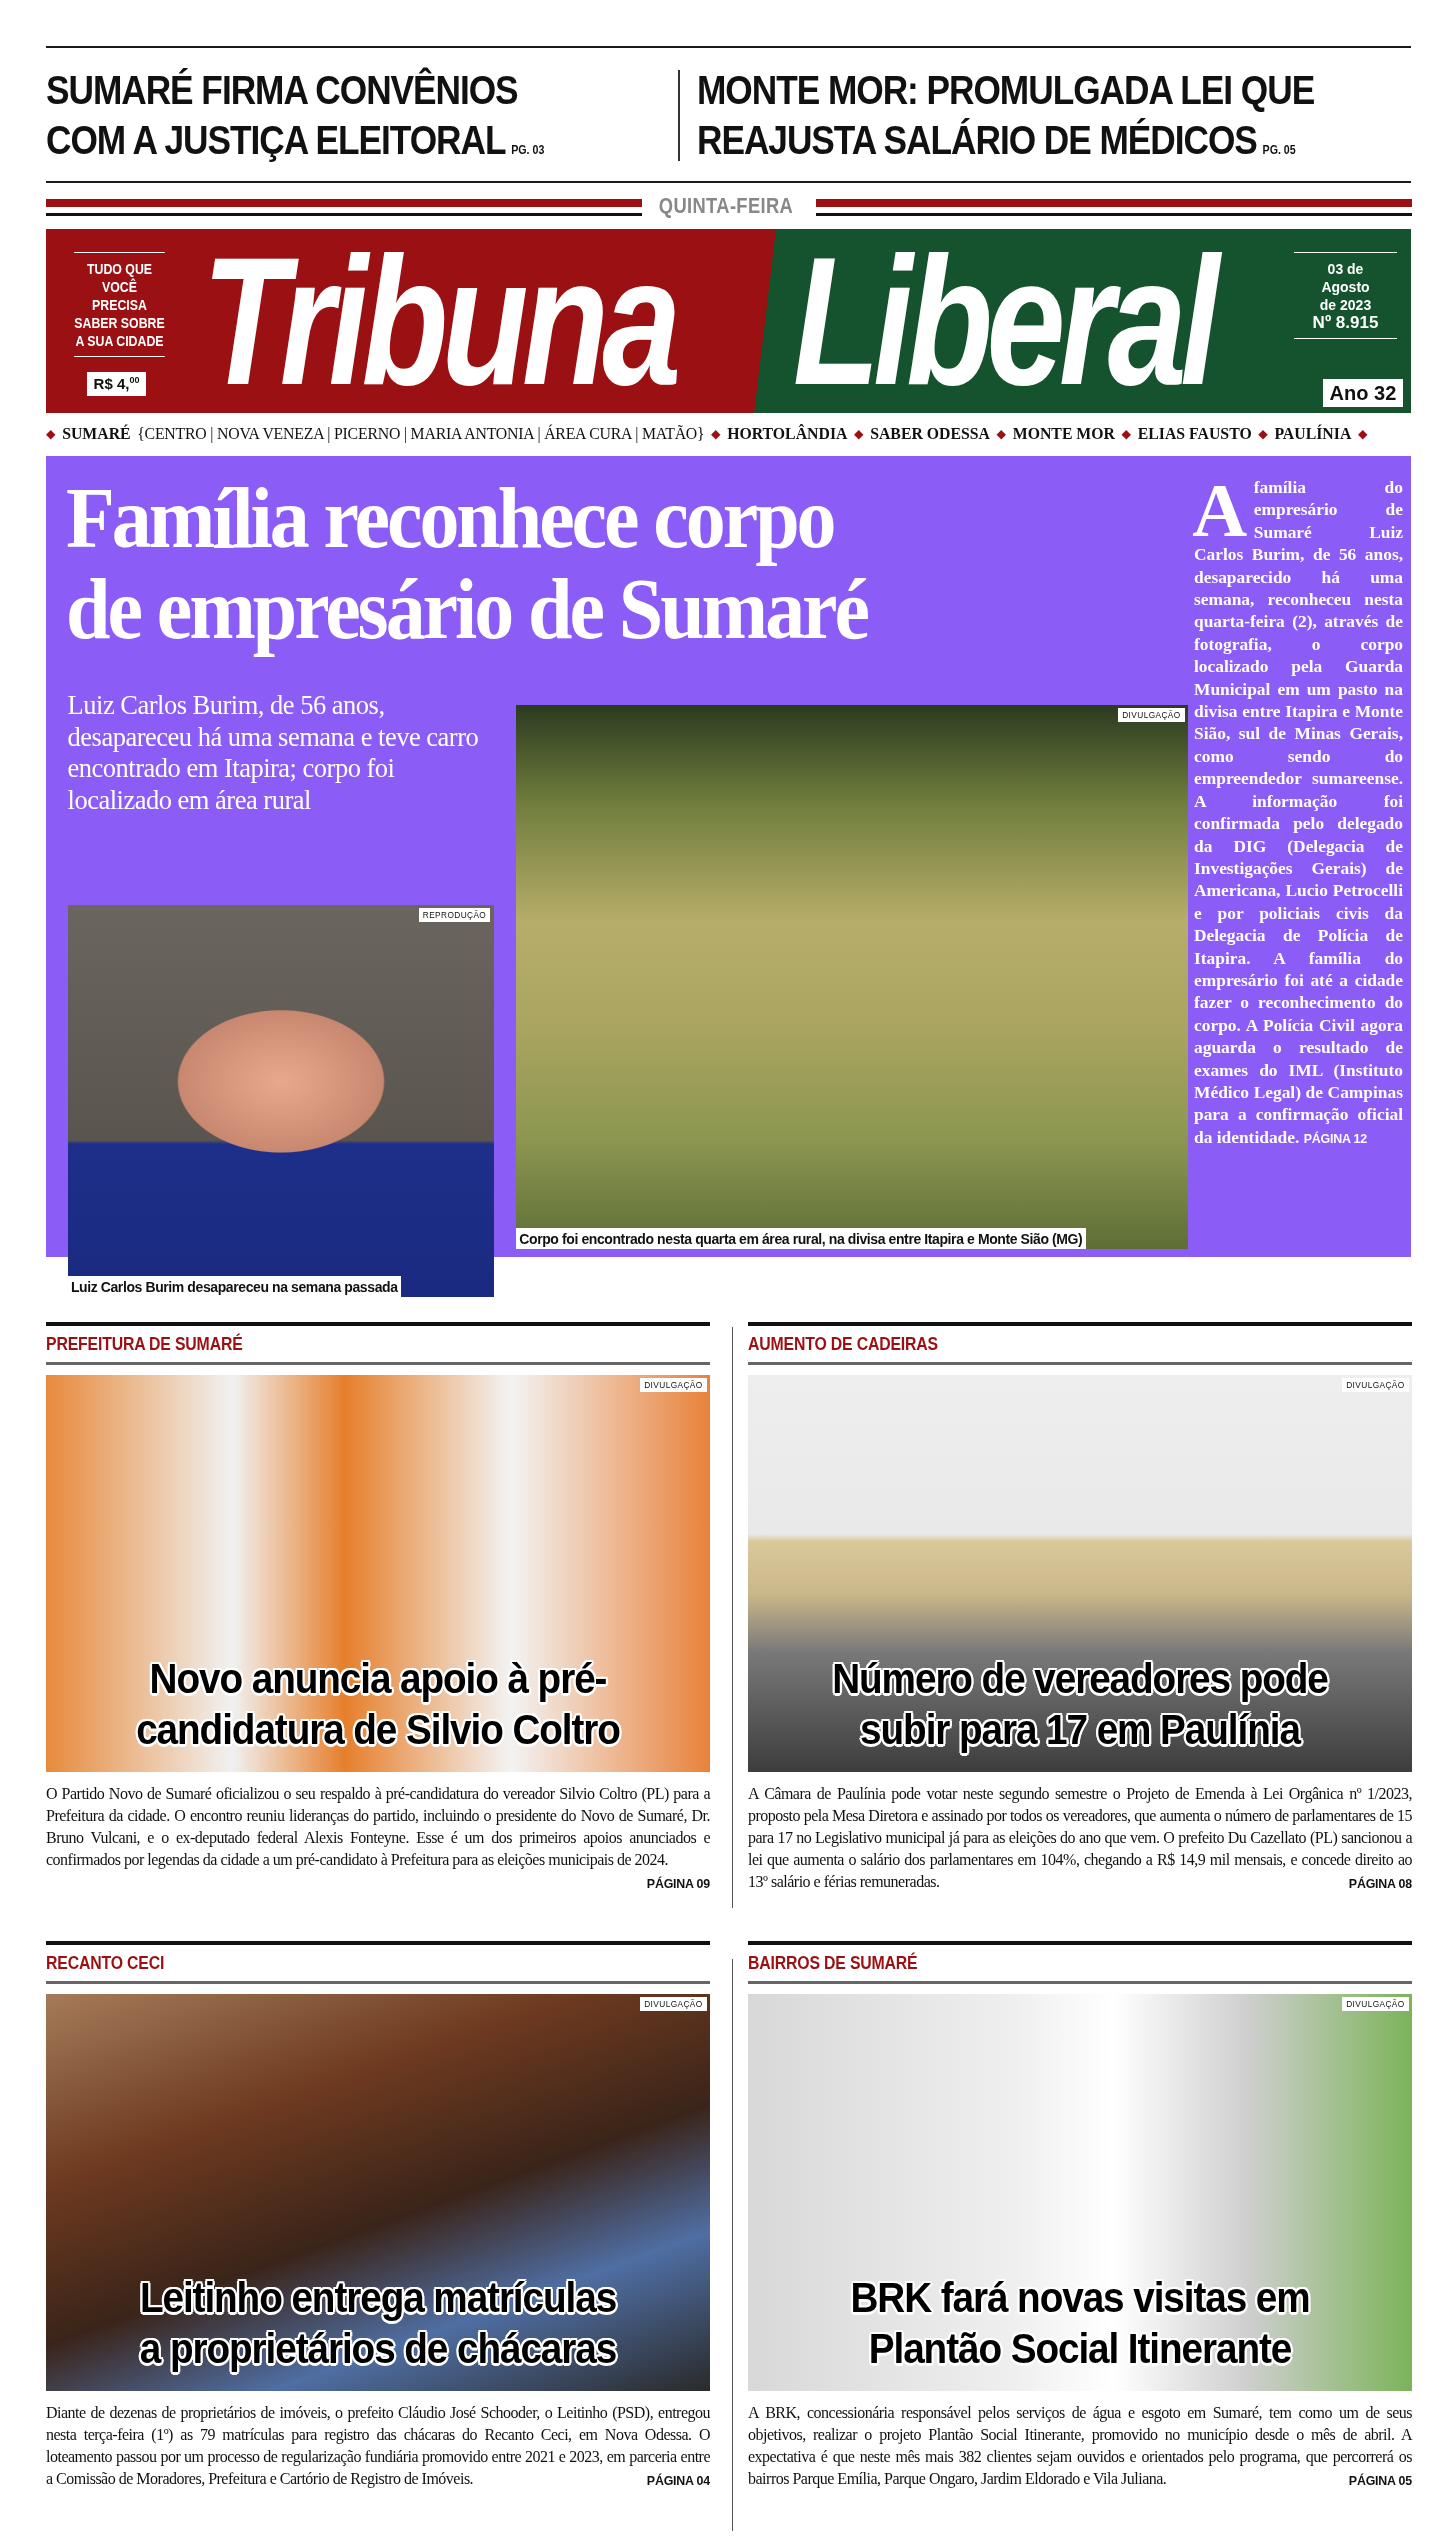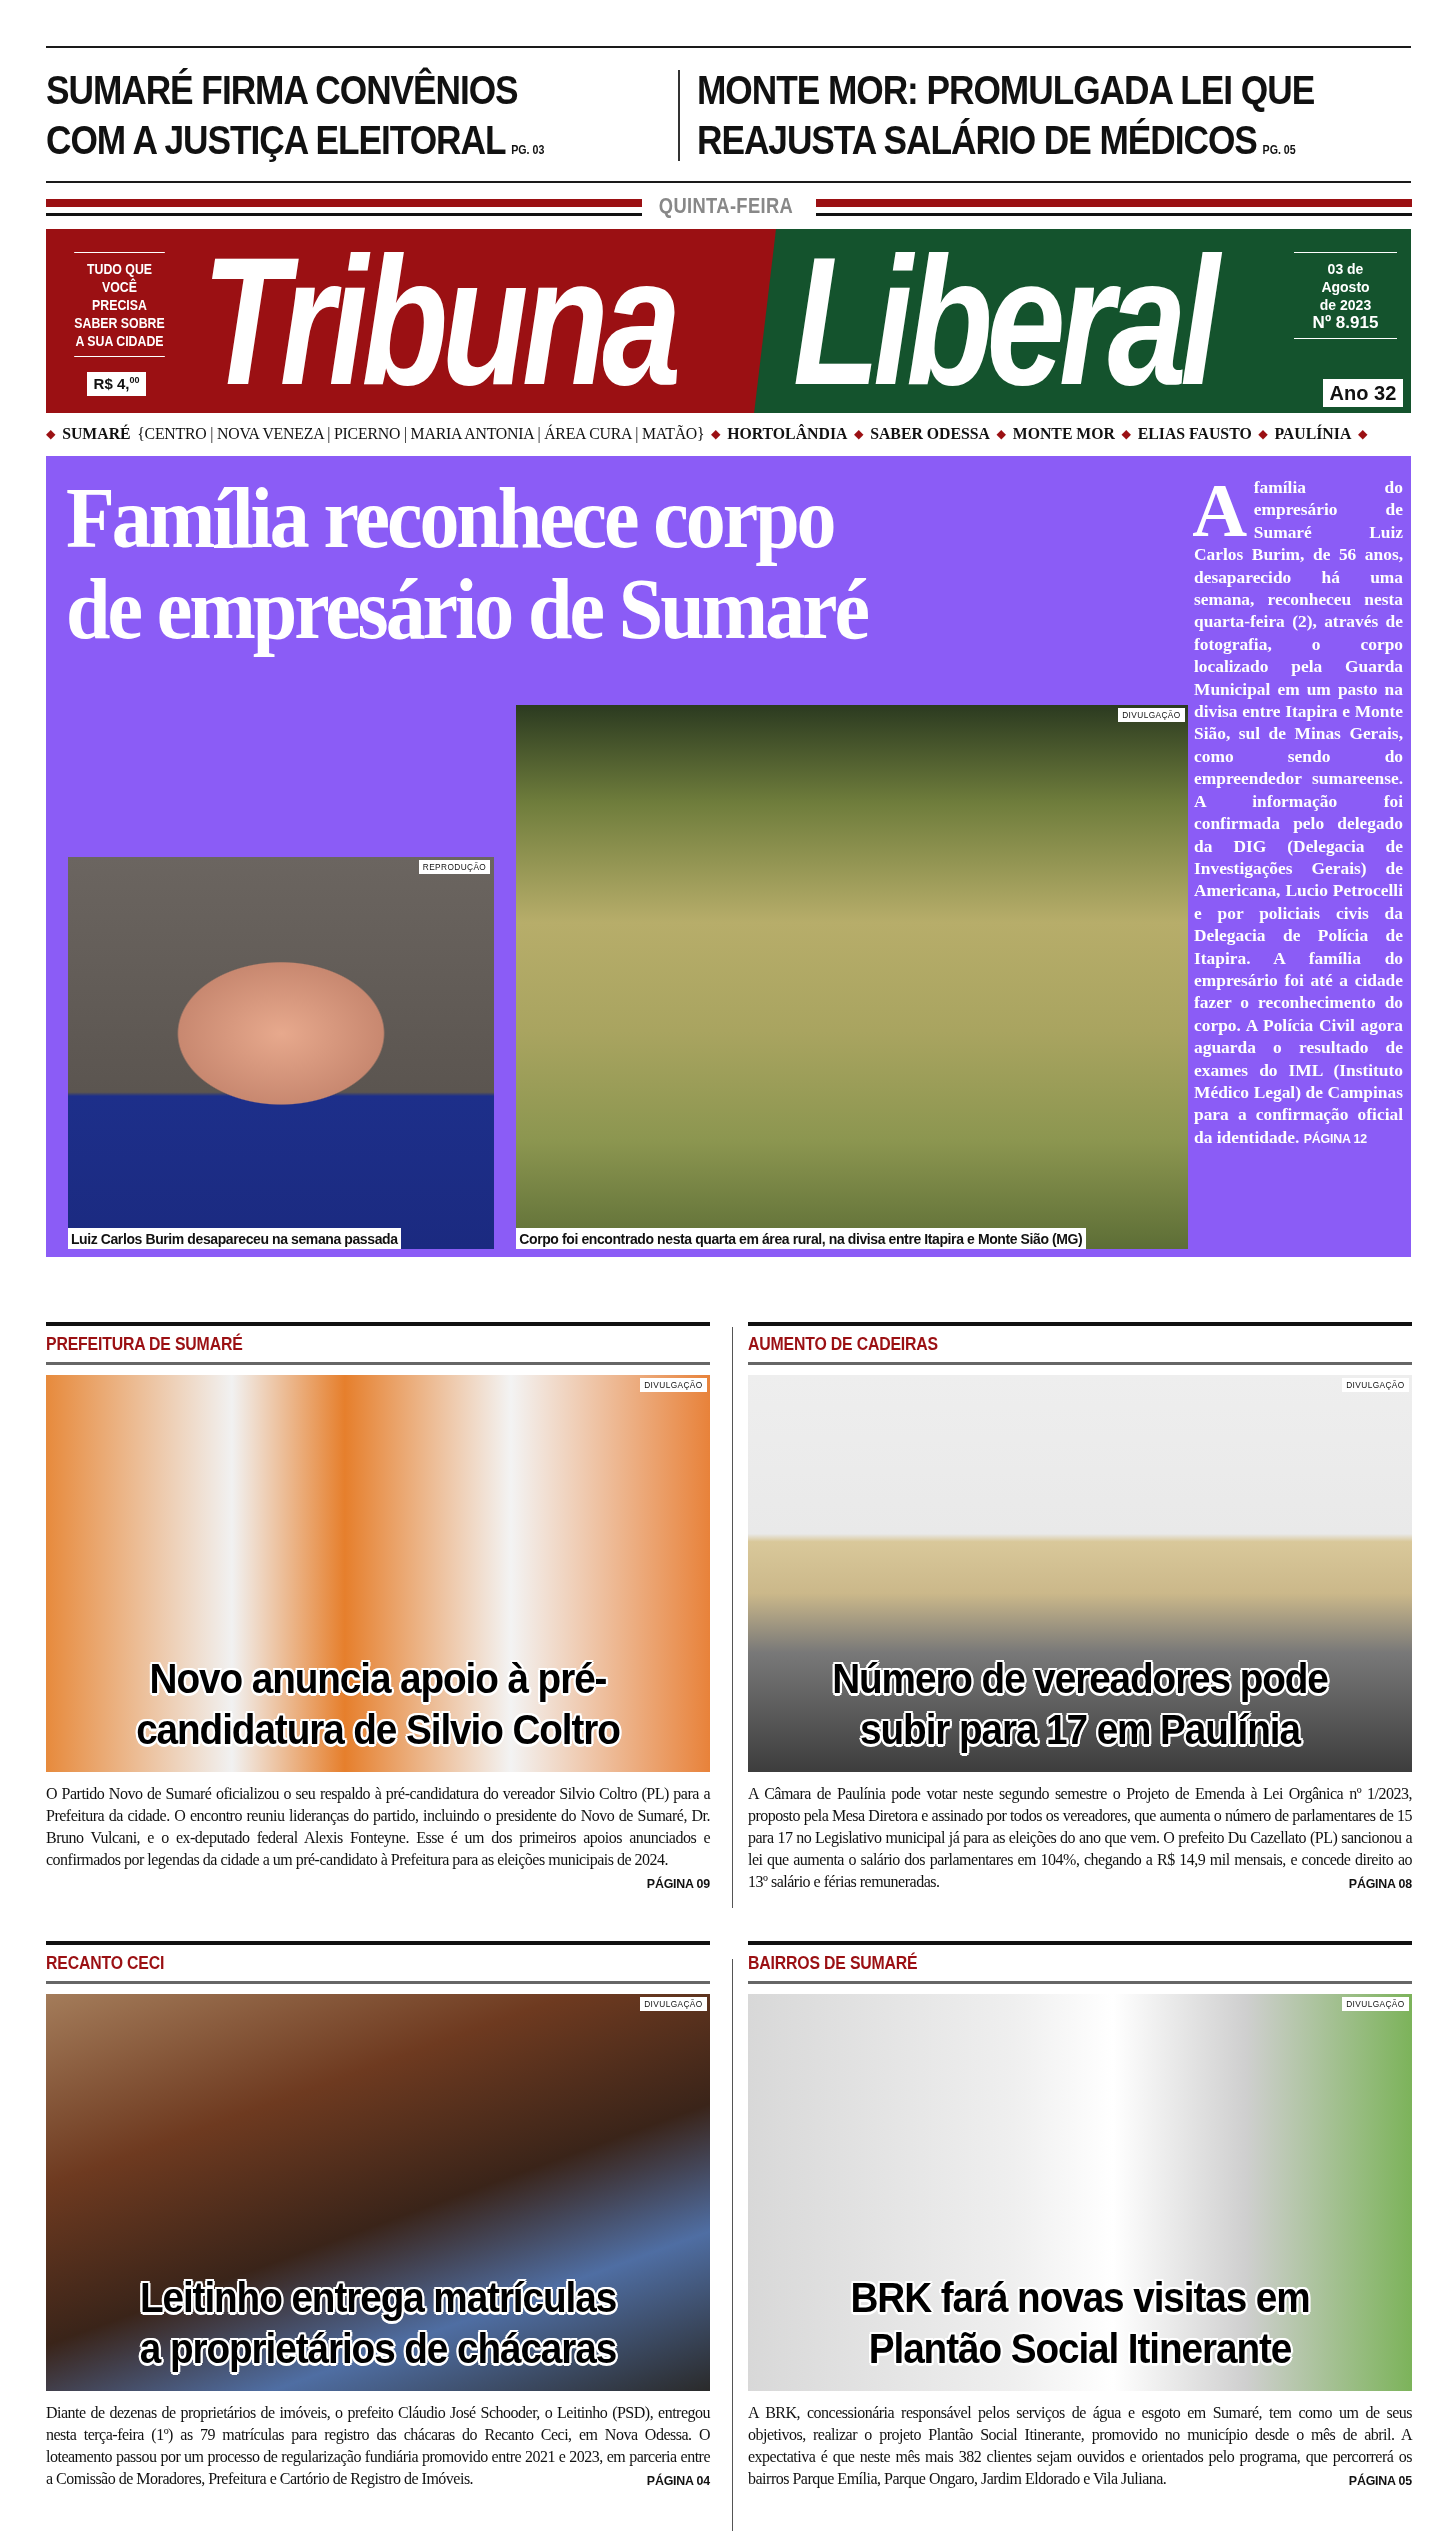--- a/index.html
+++ b/index.html
@@ -69,21 +69,21 @@
                   -webkit-text-stroke: 0; text-shadow: 2.5px 0 0 #fff, -2.5px 0 0 #fff, 0 2.5px 0 #fff, 0 -2.5px 0 #fff, 1.7px 1.7px 0 #fff, -1.7px -1.7px 0 #fff, 1.7px -1.7px 0 #fff, -1.7px 1.7px 0 #fff;
                   transform: scaleX(0.9); }
   .sec-body { position: absolute; left: 0; top: 461px; width: 100%; font-family: "Liberation Serif", serif; font-size: 16px; line-height: 22px;
               text-align: justify; letter-spacing: -0.5px; color: #111; }
   .sec-body .pagina { float: right; margin-top: 1.7px; }
   .vdiv { position: absolute; width: 0.8px; background: #555; }
 
   
   .scene-field { background: linear-gradient(180deg, #2b3a20 0%, #6f7d3c 18%, #b7ad6a 40%, #a9a460 60%, #8c9650 80%, #5d6e36 100%); }
   .scene-portrait { background: radial-gradient(ellipse 40% 30% at 50% 45%, #e7a98d 0%, #c88870 60%, transparent 61%),
-                                linear-gradient(180deg, #6b6560 0%, #5b5550 60%, #1d2f8a 61%, #1b2a80 100%); }
+                                linear-gradient(180deg, #6b6560 0%, #5b5550 60%, #1d2f8a 61%, #1b2a80 100%); margin-top: 48px; }
   .scene-orange { background: linear-gradient(90deg, #e78a3c 0%, #f1f1f1 28%, #e67f2c 45%, #f3f3f3 70%, #e8823a 100%); }
   .scene-camara { background: linear-gradient(180deg, #eeeeee 0%, #e9e9e9 40%, #d9c89a 42%, #cbb88a 55%, #787878 70%, #3d3d3d 100%); }
   .scene-ceci { background: linear-gradient(160deg, #a47c5a 0%, #6e3a20 30%, #3a2419 55%, #4f6ea3 75%, #2a2a2a 100%); }
   .scene-brk { background: linear-gradient(90deg, #d8d8d8 0%, #efefef 40%, #ffffff 55%, #cfcfcf 75%, #7cb35a 100%); }
 </style>
 </head>
 <body>
 
 <div class="rule" style="left:46px; top:46px; width:1365px; height:1.7px;"></div>
 
@@ -140,20 +140,21 @@
   <span class="dia">◆</span>
   <b>PAULÍNIA</b>
   <span class="dia">◆</span>
 </div>
 
 <div class="lead">
   <div class="lead-head">
     <div>Família reconhece corpo</div>
     <div>de empresário de Sumaré</div>
   </div>
+  <div class="lead-dek">Luiz Carlos Burim, de 56 anos, desapareceu há uma semana e teve carro encontrado em Itapira; corpo foi localizado em área rural</div>
 
   <div class="photo scene-portrait" style="left:21.6px; top:401px; width:426px; height:392px;">
     <span class="credit">REPRODUÇÃO</span>
     <span class="caption">Luiz Carlos Burim desapareceu na semana passada</span>
   </div>
 
   <div class="photo scene-field" style="left:470px; top:249px; width:672px; height:544px;">
     <span class="credit">DIVULGAÇÃO</span>
     <span class="caption">Corpo foi encontrado nesta quarta em área rural, na divisa entre Itapira e Monte Sião (MG)</span>
   </div>

